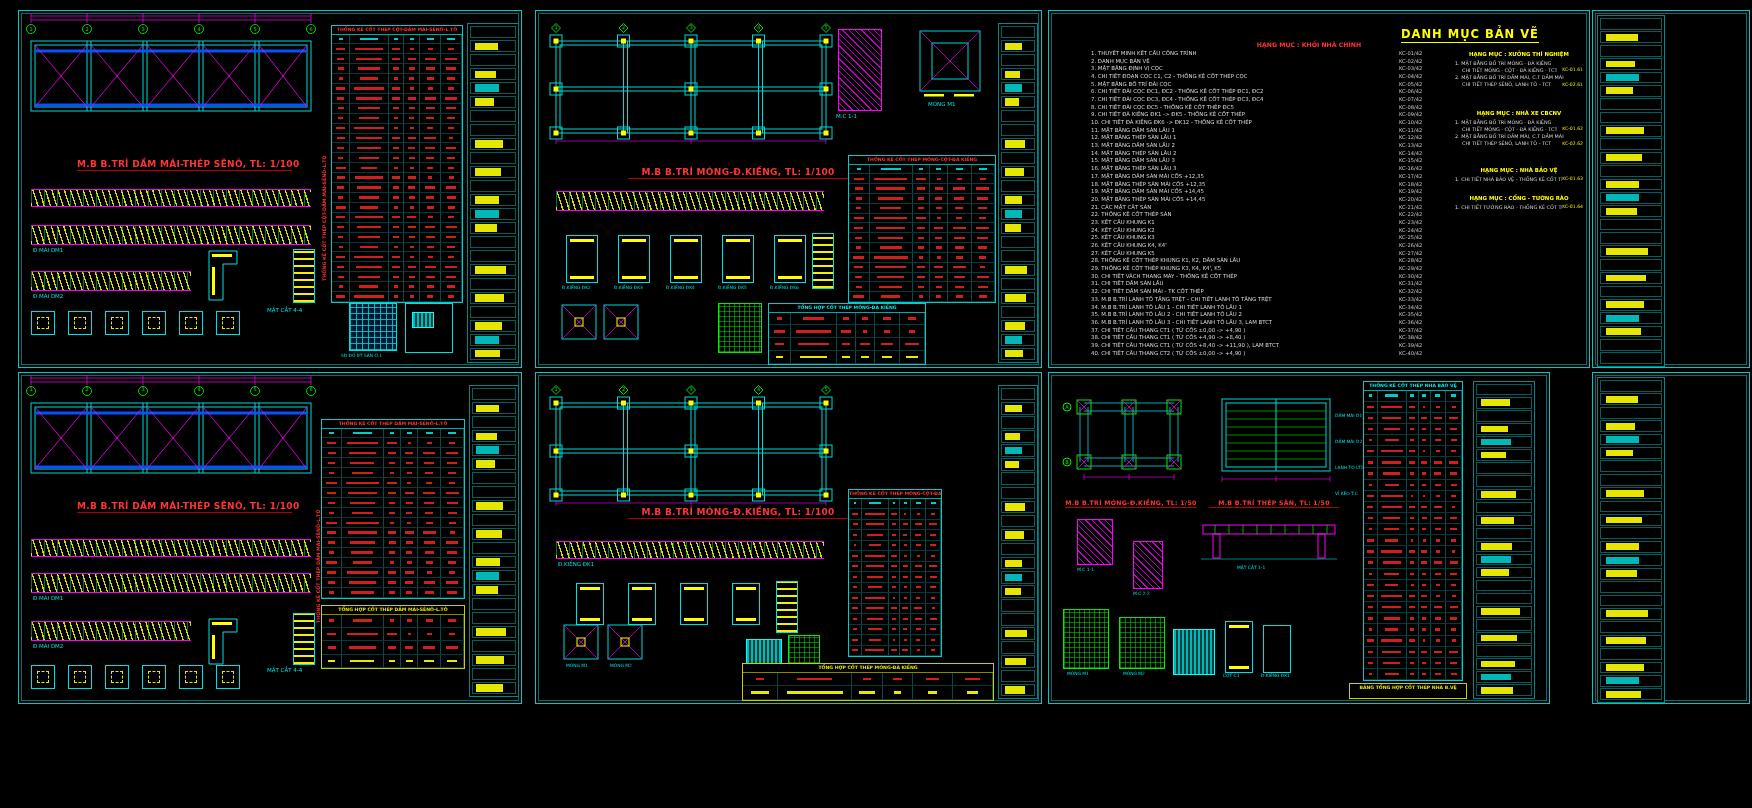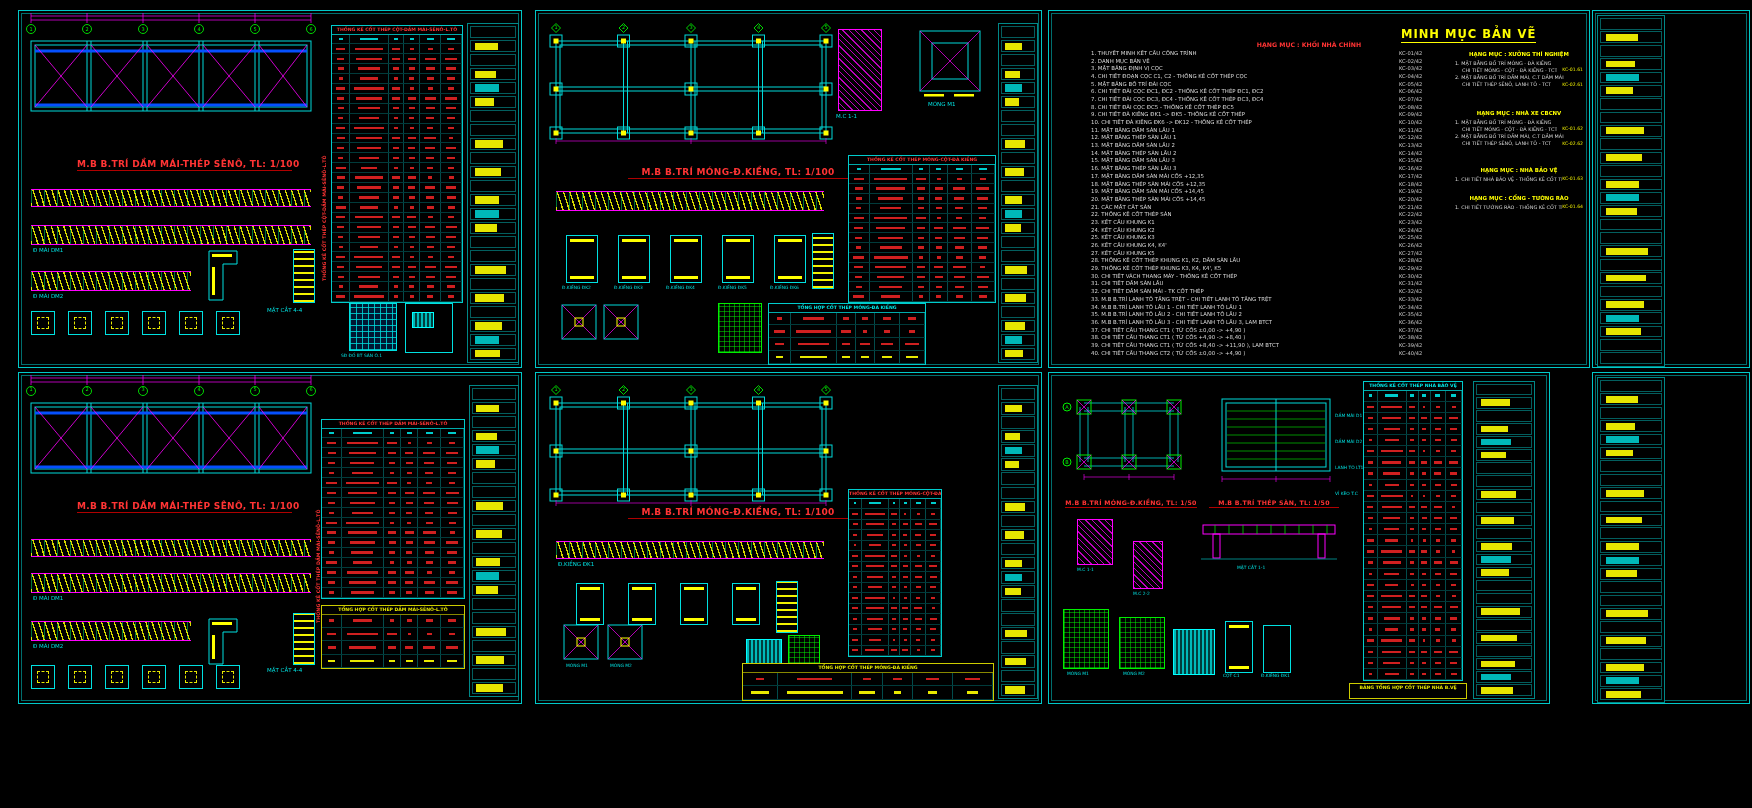--- a/index.html
+++ b/index.html
@@ -1344,21 +1344,21 @@
         </div>
       </div>
   <span class="bub" style="left: 14px; top: 13px;">1</span>
       <span class="bub" style="left: 81.5px; top: 13px;">2</span>
       <span class="bub" style="left: 149px; top: 13px;">3</span>
       <span class="bub" style="left: 216.5px; top: 13px;">4</span>
       <span class="bub" style="left: 284px; top: 13px;">5</span>
     </section>
 
   <section class="sheet" id="s3" style="left:1048px;top:10px;width:540px;height:356px">
-    <div class="bigtitle" style="left:352px;top:16px">MINH MỤC BẢN VẼ</div>
+    <div class="bigtitle" style="left:352px;top:16px">DANH MỤC BẢN VẼ</div>
     <div class="secheader" style="left:150px;top:30px;width:220px">HẠNG MỤC : KHỐI NHÀ CHÍNH</div>
     <div class="dl" id="dl-main" style="left:42px;top:38px;width:348px">
         <div class="dlrow">
           <span class="dlt">1. THUYẾT MINH KẾT CẤU CÔNG TRÌNH</span>
           <span class="dlc">KC-01/42</span>
         </div>
         <div class="dlrow">
           <span class="dlt">2. DANH MỤC BẢN VẼ</span>
           <span class="dlc">KC-02/42</span>
         </div>

